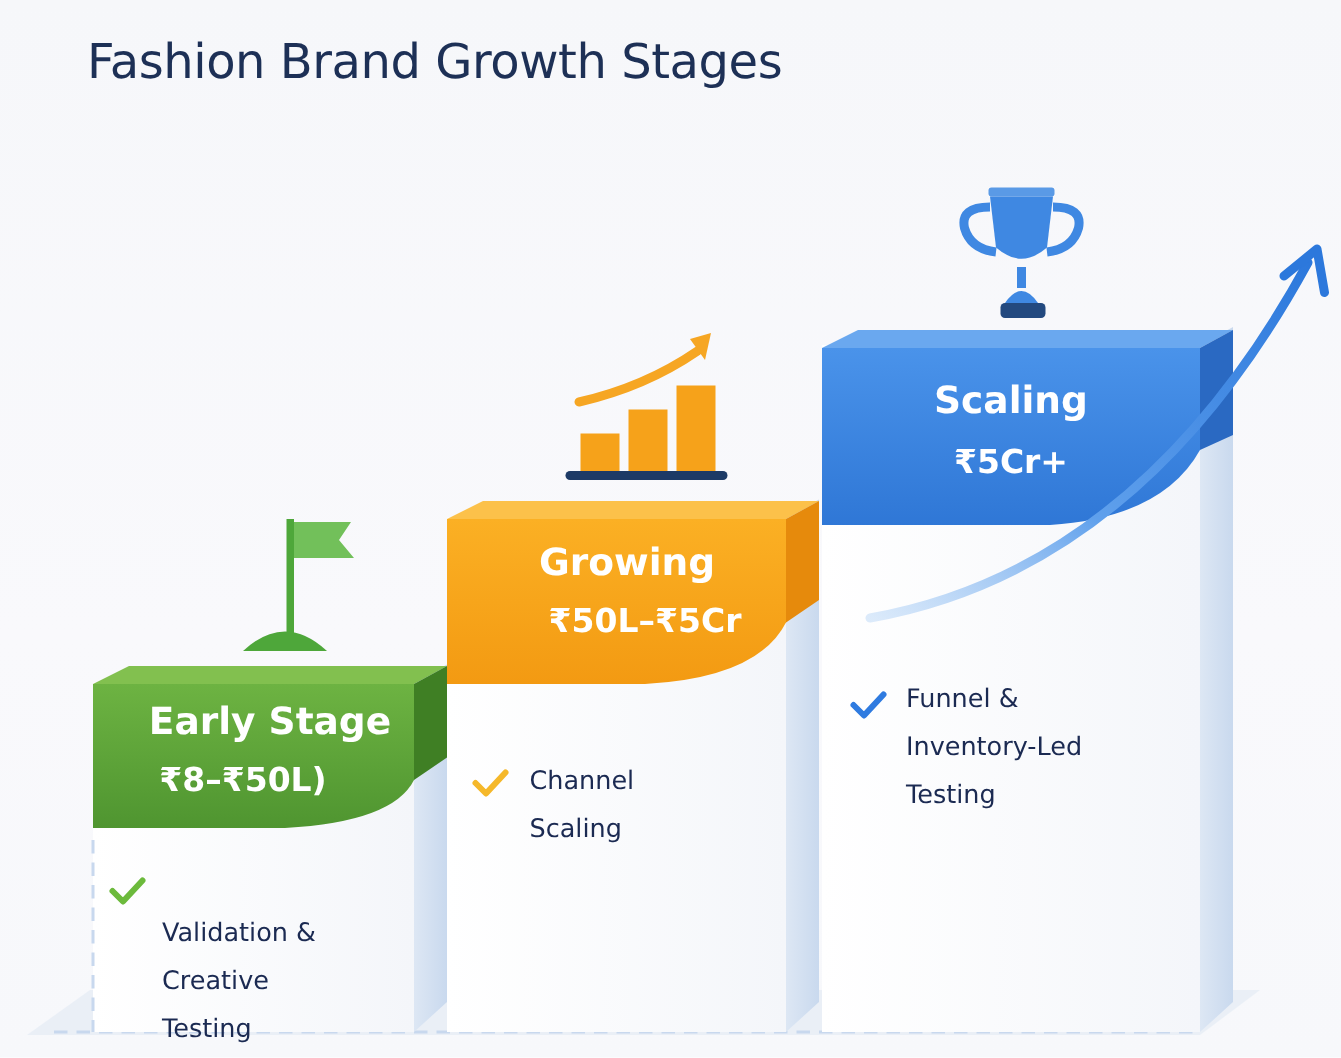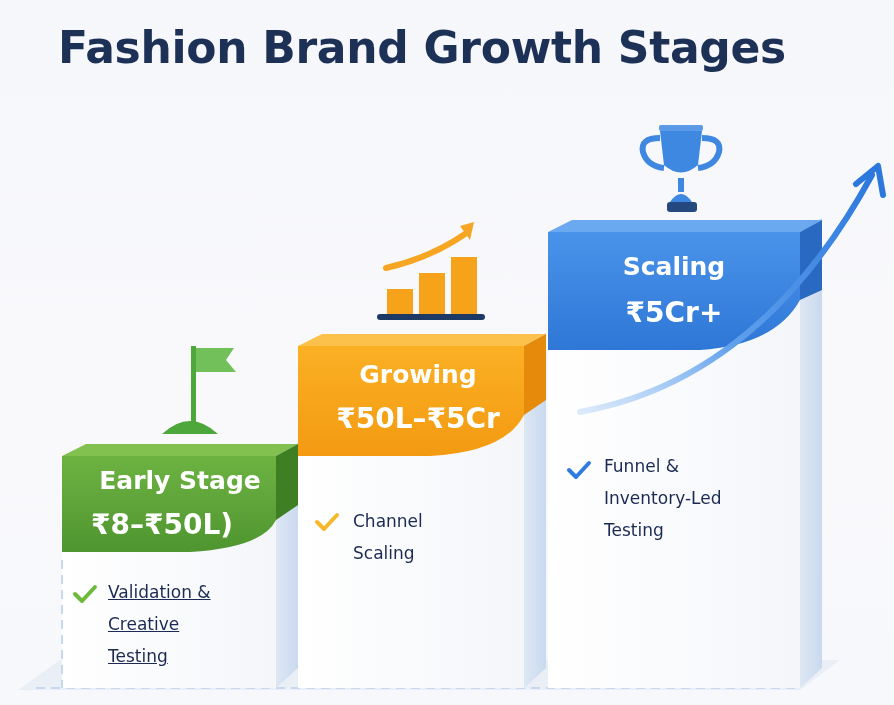--- a/index.html
+++ b/index.html
@@ -3,30 +3,30 @@
 <meta charset="utf-8">
 <style>
   html, body { margin: 0; padding: 0; }
   body {
     width: 894px; height: 705px; overflow: hidden; position: relative;
     background: linear-gradient(180deg, #f6f7fa 0%, #f9f9fc 60%, #f7f8fb 100%);
     font-family: "Liberation Sans", "DejaVu Sans", sans-serif;
   }
   .title {
     position: absolute; left: 58px; top: 22px;
-    font-size: 44px; font-weight: 700; color: #1d3056; letter-spacing: -0.3px;
+    font-size: 32px; font-weight: 400; color: #1d3056; letter-spacing: -0.3px;
     font-family: "DejaVu Sans", sans-serif;
   }
   .svgwrap { position: absolute; left: 0; top: 0; }
   .stage-title, .stage-range {
     position: absolute; color: #ffffff; font-weight: 700; text-align: center;
     font-family: "DejaVu Sans", sans-serif;
   }
   .stage-title { font-size: 25px; }
-  .stage-range { font-size: 28px; }
+  .stage-range { font-size: 22px; }
   .stage-text {
     position: absolute; color: #1b2a52; font-size: 17px; line-height: 32px;
     font-family: "DejaVu Sans", sans-serif;
   }
   .check { position: absolute; }
 </style>
 </head>
 <body>
 
 <div class="title">Fashion Brand Growth Stages</div>
@@ -126,28 +126,28 @@
     <path d="M580,412 Q760,380 872,175" stroke="url(#gArrow)" stroke-width="6" fill="none" stroke-linecap="round"></path>
     <polyline points="856,184 878,166 883,195" stroke="#2c78dc" stroke-width="6" fill="none" stroke-linecap="round" stroke-linejoin="round"></polyline>
   </g>
 </svg>
 
 <div class="stage-title" style="left:62px;width:236px;top:466px;">Early Stage</div>
 <div class="stage-range" style="left:62px;width:200px;top:508px;">₹8–₹50L)</div>
 <svg class="check" width="26" height="20" style="left:72px;top:584px;">
   <polyline points="3,10 10,17 23,3" stroke="#6cba3c" stroke-width="4" fill="none" stroke-linecap="round" stroke-linejoin="round"></polyline>
 </svg>
-<div class="stage-text" style="left:108px;top:576px;text-decoration:underline;">
+<div class="stage-text" style="left:108px;top:606px;">
   <div>Validation &amp;</div>
   <div>Creative</div>
   <div>Testing</div>
 </div>
 
 <div class="stage-title" style="left:298px;width:240px;top:360px;">Growing</div>
-<div class="stage-range" style="left:298px;width:240px;top:402px;">₹50L–₹5Cr</div>
+<div class="stage-range" style="left:298px;width:240px;top:402px;padding-left:12px;">₹50L–₹5Cr</div>
 <svg class="check" width="26" height="20" style="left:314px;top:512px;">
   <polyline points="3,10 10,17 23,3" stroke="#f5b82a" stroke-width="4" fill="none" stroke-linecap="round" stroke-linejoin="round"></polyline>
 </svg>
 <div class="stage-text" style="left:353px;top:505px;">
   <div>Channel</div>
   <div>Scaling</div>
 </div>
 
 <div class="stage-title" style="left:548px;width:252px;top:252px;">Scaling</div>
 <div class="stage-range" style="left:548px;width:252px;top:296px;">₹5Cr+</div>

